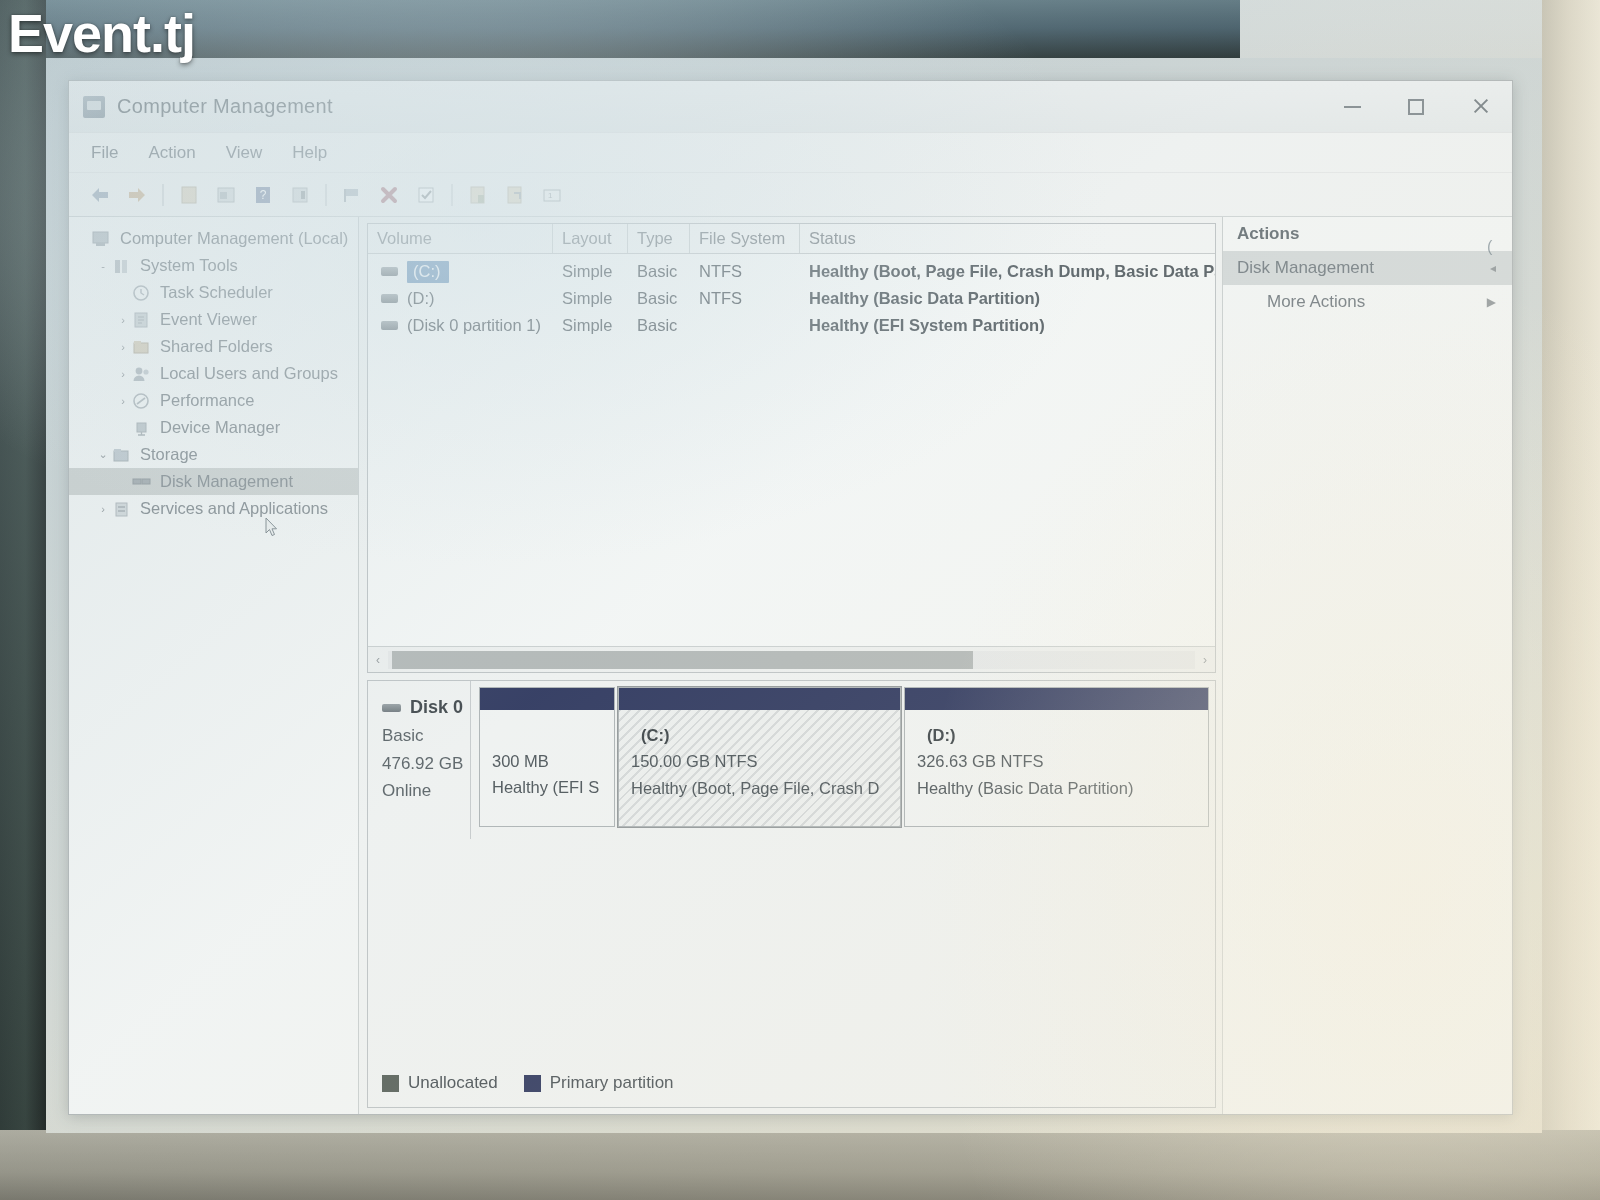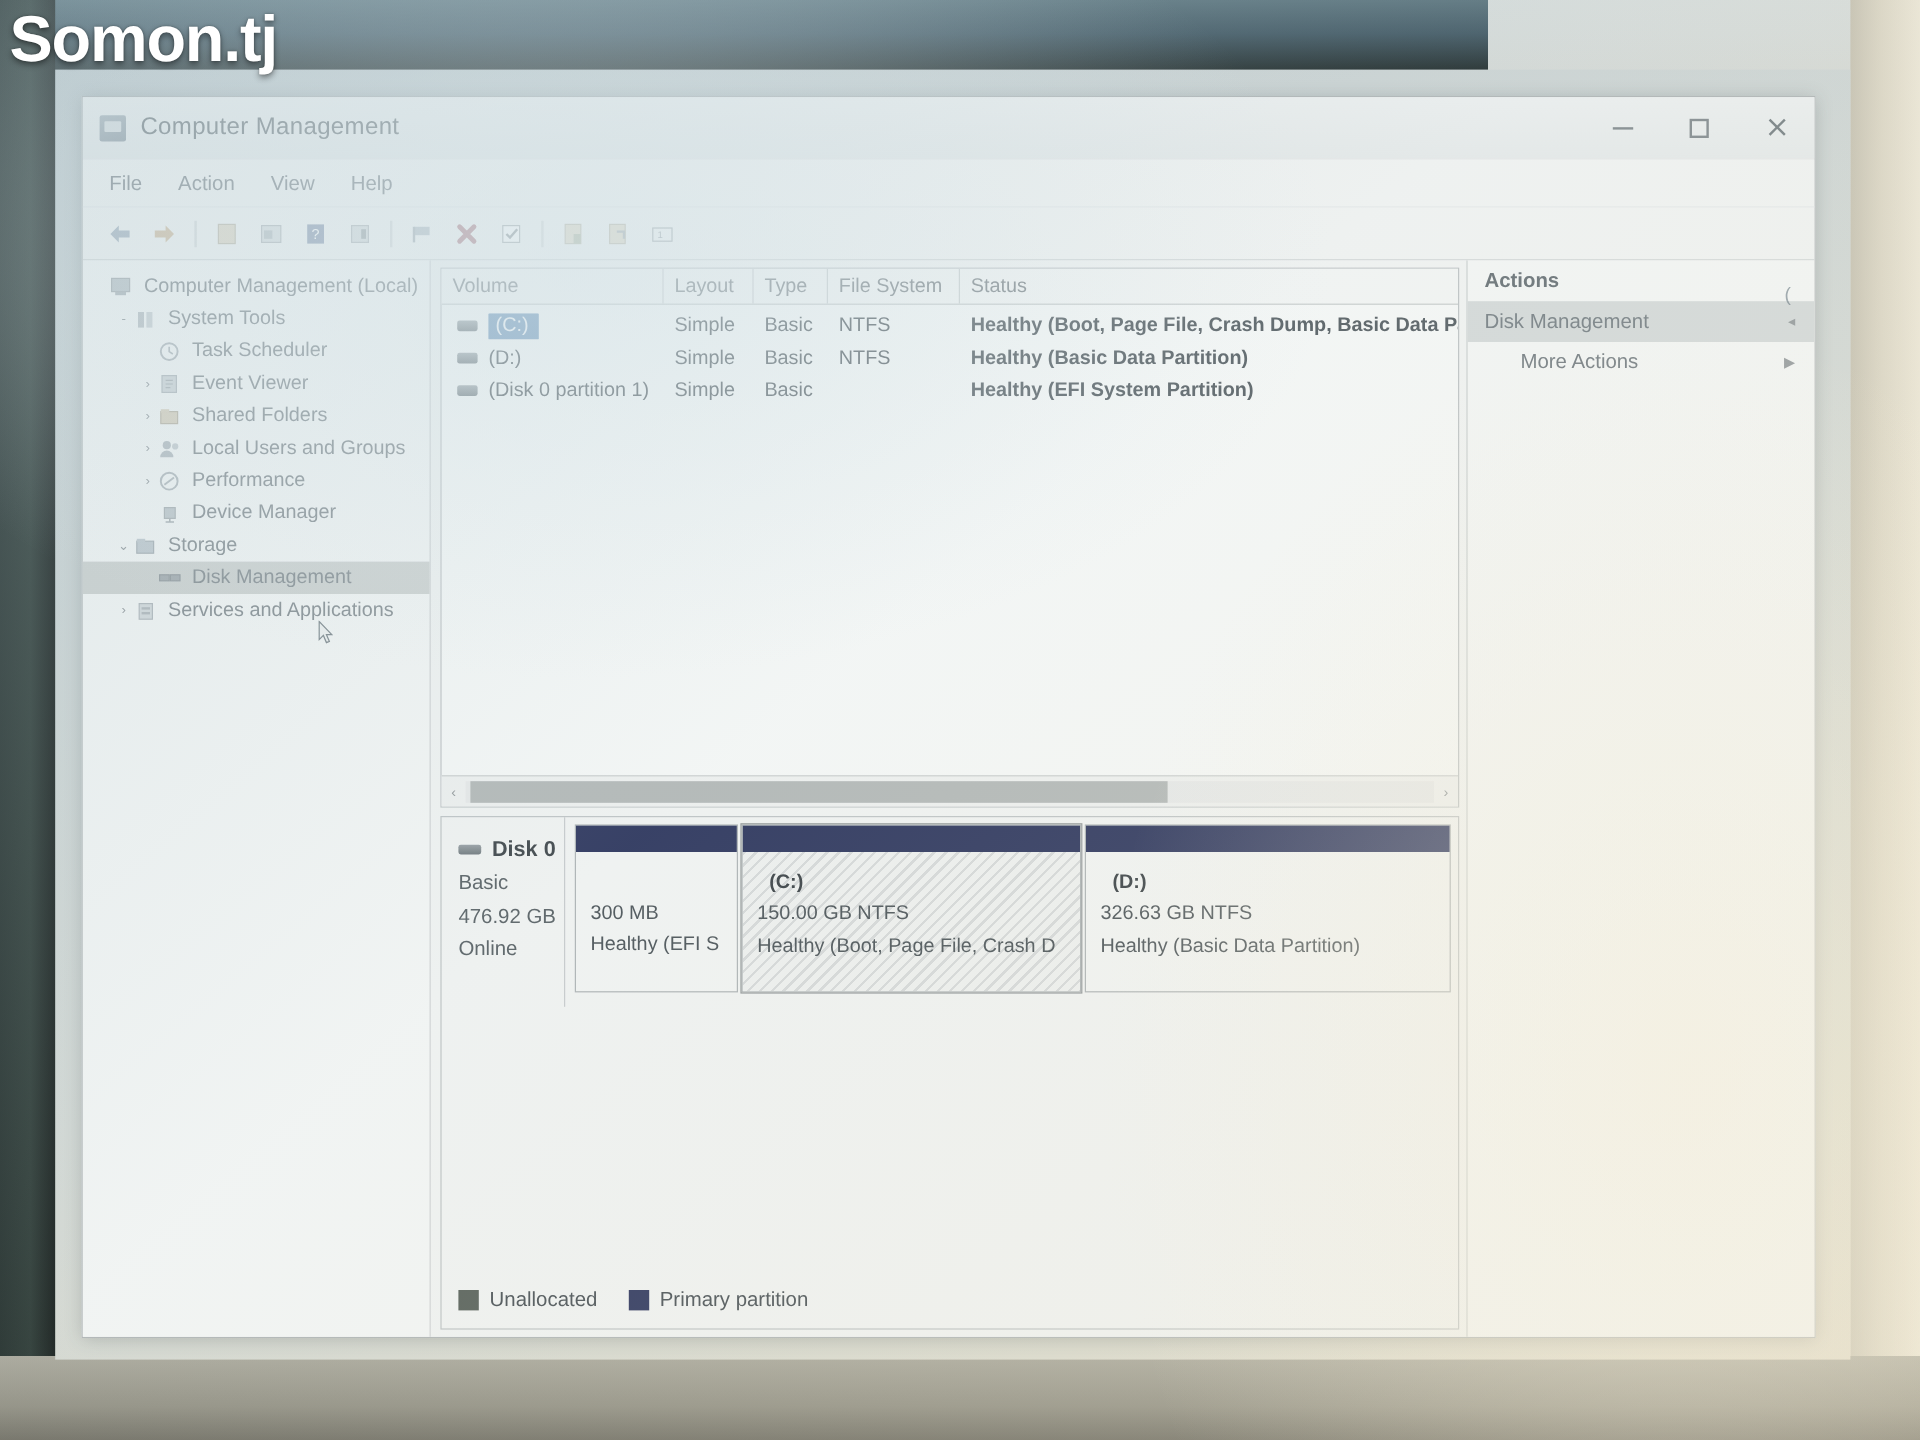--- a/index.html
+++ b/index.html
@@ -511,14 +511,14 @@
     </div>
     </div>
 
     <svg id="cursor" viewBox="0 0 13 20">
       <path d="M1 1 L1 16 L4.5 12.5 L7 18.5 L9.5 17.5 L7 11.8 L11.5 11.8 Z" fill="#f2f4f3" stroke="#5a666d" stroke-width="1"></path>
     </svg>
   </div>
 
   <div class="edge-frag">(</div>
   <div id="glare"></div>
-  <div id="wm">Somon.tj</div>
+  <div id="wm">Event.tj</div>
 </div>
 
 </body></html>

